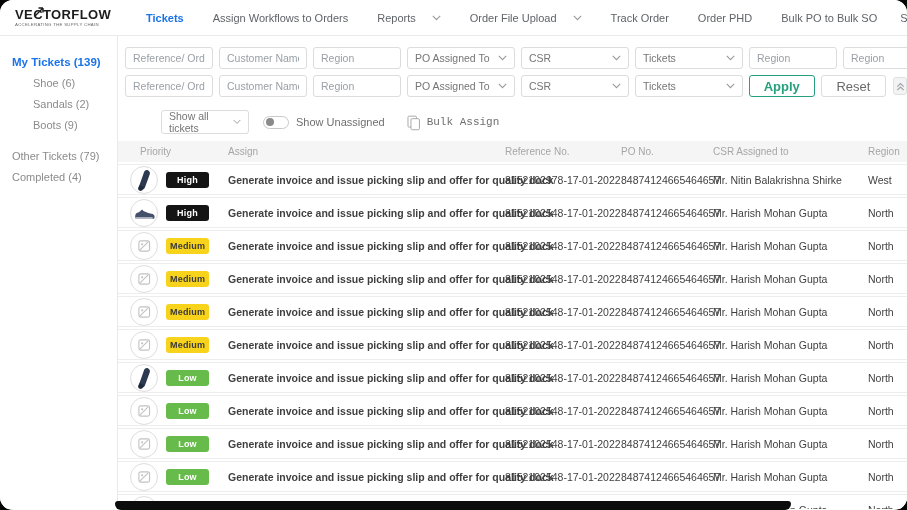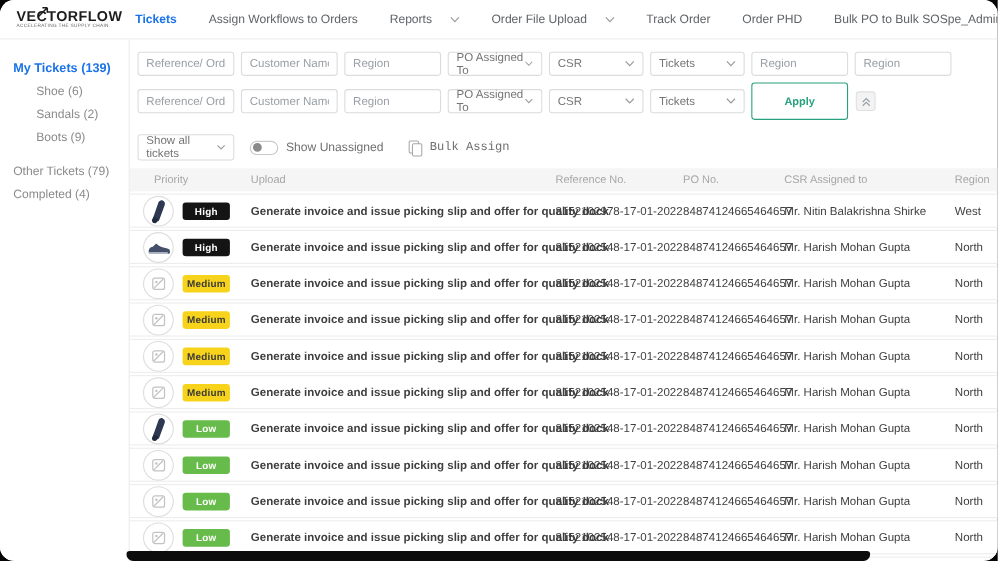--- a/index.html
+++ b/index.html
@@ -1,21 +1,21 @@
 <!DOCTYPE html>
 <html style="--blue: #1a73e8; --teal: #27a17d;"><head>
 <meta charset="utf-8">
 <style>
   :root{ --blue:#1a73e8; --teal:#27a17d; }
   *{box-sizing:border-box; margin:0; padding:0;}
   body{margin:0; background:#050505; font-family:"Liberation Sans", sans-serif; width:907px; height:510px; overflow:hidden;}
   .app{position:relative; width:907px; height:510px; background:#fff; border-radius:13px; overflow:hidden;}
 
   
-  header{height:36px; display:flex; align-items:center; border-bottom:1px solid #e9e9e9; background:#fff;}
+  header{height:36px; display:flex; align-items:center; border-bottom:1px solid #e9e9e9; background:#fff;gap:23px;}
   .logo{position:relative; width:118px; flex:0 0 118px; padding-left:15px;}
   .logo-text{font-size:13px; font-weight:800; letter-spacing:.4px; color:#1c1c1c; line-height:13px;}
   .logo-arrow{position:absolute; left:33px; top:-4px;}
   .tagline{font-size:6px; color:#666; letter-spacing:.4px; transform:scale(.72); transform-origin:left top; white-space:nowrap; margin-top:1px;}
   nav{display:flex; align-items:center; gap:29px; margin-left:5px;}
   .nav-item{display:flex; align-items:center; font-size:11px; color:#5f6368; cursor:pointer; white-space:nowrap;}
   .nav-item.active .nav-label{color:var(--blue); font-weight:700;}
   .nav-chevron{margin-left:16px; display:inline-flex;}
   .user-box{margin-left:auto; margin-right:18px; display:flex; align-items:center; gap:7px; font-size:11px; color:#5f6368; cursor:pointer;}
 
@@ -28,28 +28,28 @@
   .side-item.new-section{margin-top:10px;}
 
   
   main{flex:1; position:relative; background:#fff; overflow:hidden;}
   .filters{margin:11px 0 0 7px; display:flex; flex-direction:column; gap:6px;}
   .filter-row{display:flex; align-items:center; gap:6px;}
   .ffields{display:flex; align-items:center; gap:6px;}
   .ffield{display:inline-flex;}
   .finput{width:88px; height:22px; border:1px solid #dcdcdc; border-radius:3px; padding:0 7px; font-size:10.5px; color:#444; font-family:"Liberation Sans",sans-serif; background:#fff;}
   .finput::placeholder{color:#9aa0a6;}
-  .fselect{width:86px; height:22px; border:1px solid #dcdcdc; border-radius:3px; padding:0 7px; font-size:10.5px; color:#757575; display:flex; align-items:center; justify-content:space-between; cursor:pointer; background:#fff;}
-  .btn{height:34px; width:88px; border-radius:3px; font-size:10px; font-family:"Liberation Sans",sans-serif; background:#fff; cursor:pointer;}
+  .fselect{width:108px; height:22px; border:1px solid #dcdcdc; border-radius:3px; padding:0 7px; font-size:10.5px; color:#757575; display:flex; align-items:center; justify-content:space-between; cursor:pointer; background:#fff;}
+  .btn{height:22px; width:88px; border-radius:3px; font-size:13px; font-family:"Liberation Sans",sans-serif; background:#fff; cursor:pointer;}
   .btn-apply{border:1px solid var(--teal); color:var(--teal); font-weight:700;}
   .btn-reset{border:1px solid #dcdcdc; color:#6b6b6b;}
   .btn-collapse{width:18px; height:18px; border:1px solid #e0e0e0; border-radius:3px; background:#f3f3f3; display:flex; align-items:center; justify-content:center; cursor:pointer; margin-left:1px;}
 
   .toolbar{margin:13px 0 0 7px; display:flex; align-items:center; height:24px;}
-  .toolbar .fselect{width:88px;}
+  .toolbar .fselect{width:88px;margin-left:36px;}
   .toggle{margin-left:14px; width:26px; height:13px; border:1px solid #c9c9c9; border-radius:7px; position:relative; background:#fff; cursor:pointer;}
   .toggle .knob{position:absolute; left:2px; top:1.5px; width:8px; height:8px; border-radius:50%; background:#8a8a8a;}
   .tb-label{font-size:11px; color:#6f6f6f; margin-left:7px;}
   .bulk{display:flex; align-items:center; gap:5px; margin-left:20px; cursor:pointer;font-family:Liberation Mono, monospace;}
 
   
   .grid{display:grid; grid-template-columns:110px 277px 116px 92px 155px 1fr; align-items:center;}
   .thead{margin-top:7px; height:21px; background:#f5f5f6;}
   .thead .cell{font-size:10px; color:#a6a6a6; white-space:nowrap;}
   .thead .c-priority{padding-left:22px;}
@@ -223,20 +223,21 @@
 
     <span class="fselect">
       <span class="flabel">Tickets</span>
       <svg width="9" height="6" viewBox="0 0 9 6">
                     <polyline points="0.8,0.8 4.5,4.6 8.2,0.8" fill="none" stroke="#9b9b9b" stroke-width="1.1"></polyline>
                   </svg>
     </span>
   </span>
             </span>
           <button class="btn btn-apply" id="applyBtn">Apply</button>
+          <button class="btn btn-reset">Reset</button>
           <span class="btn-collapse">
             <svg width="11" height="11" viewBox="0 0 12 12">
               <polyline points="2.5,6.2 6,2.8 9.5,6.2" fill="none" stroke="#9aa0a6" stroke-width="1.2"></polyline>
               <polyline points="2.5,10 6,6.6 9.5,10" fill="none" stroke="#9aa0a6" stroke-width="1.2"></polyline>
             </svg>
           </span>
         </div>
       </div>
 
       <div class="toolbar">
@@ -254,21 +255,21 @@
           <svg width="17" height="17" viewBox="0 0 20 20">
             <rect x="3.5" y="2.5" width="10" height="13" rx="1.5" fill="#fff" stroke="#a5a5a5" stroke-width="1.1"></rect>
             <rect x="7" y="5.5" width="10" height="13" rx="1.5" fill="#fff" stroke="#a5a5a5" stroke-width="1.1"></rect>
           </svg>
           <span class="tb-label" style="margin-left:0;">Bulk Assign</span>
         </span>
       </div>
 
       <div class="thead grid">
         <div class="cell c-priority">Priority</div>
-        <div class="cell">Upload</div>
+        <div class="cell">Assign</div>
         <div class="cell">Reference No.</div>
         <div class="cell">PO No.</div>
         <div class="cell">CSR Assigned to</div>
         <div class="cell">Region</div>
       </div>
 
       <div class="rows" id="rows">
           <div class="t-row grid">
     <div class="cell c-priority">
       <span class="avatar">

